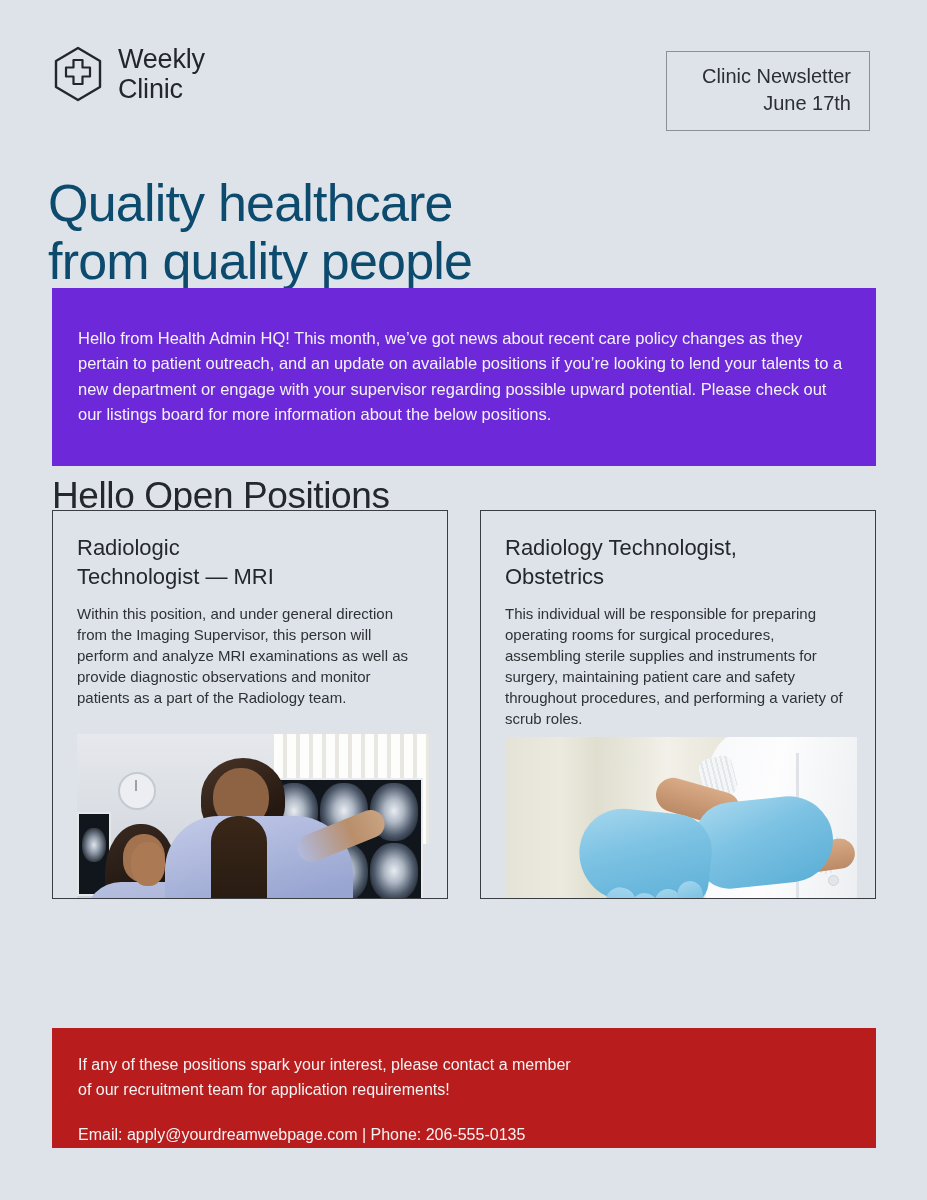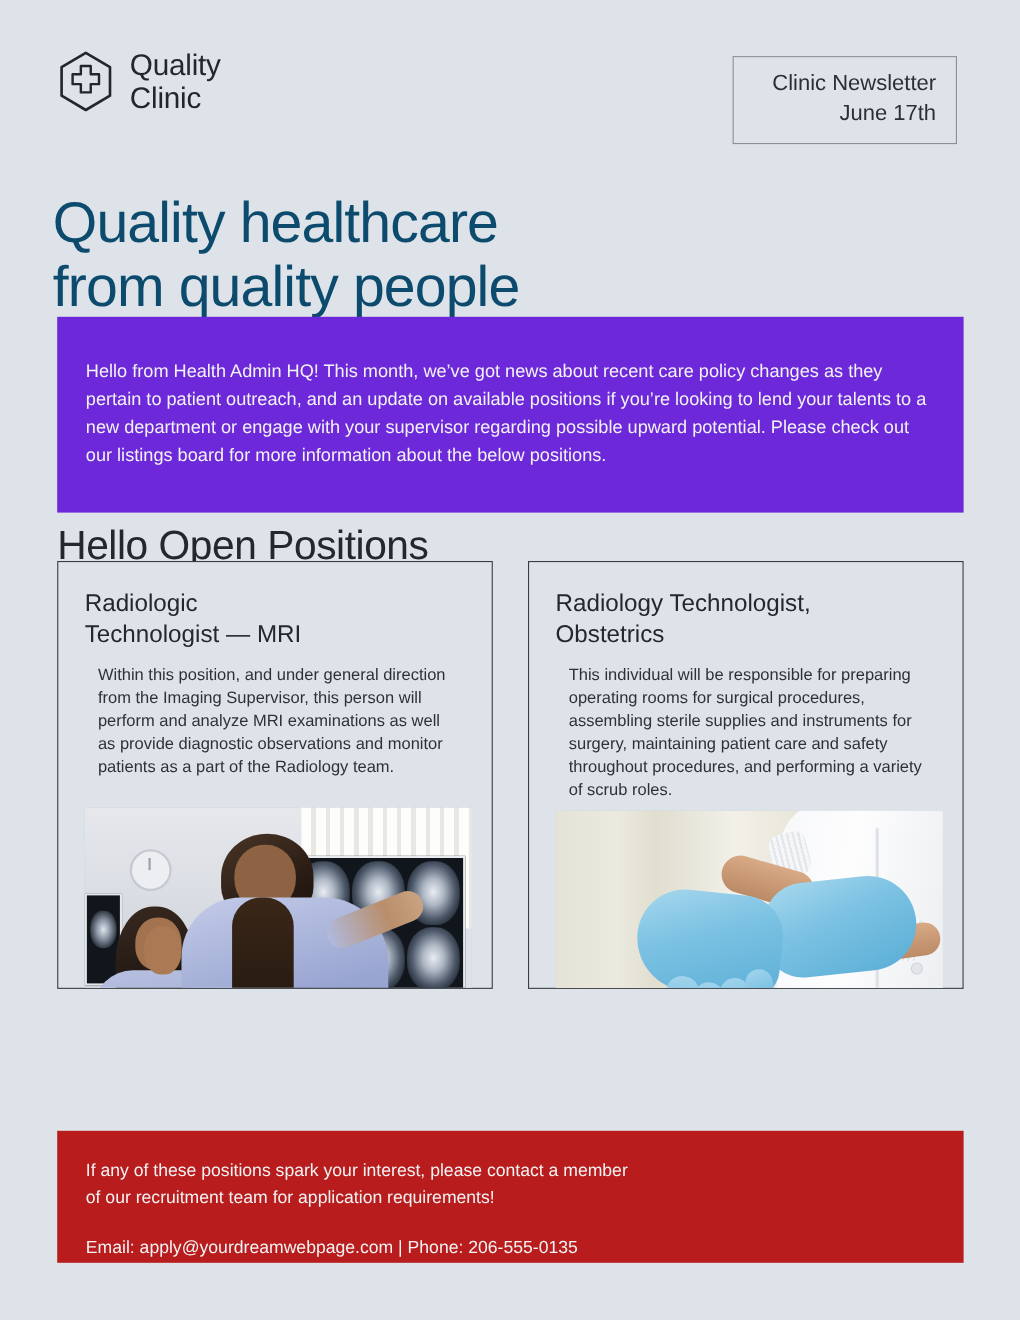--- a/index.html
+++ b/index.html
@@ -133,21 +133,21 @@
     line-height: 29px;
     font-weight: 500;
     color: #24282c;
     margin: 0 0 12px 0;
     white-space: pre-line;
   }
   .card-body {
     font-size: 15px;
     line-height: 21px;
     color: #2e3236;
-    margin: 12px;
+    margin: 0;
   }
   .card-photo {
     position: absolute;
     left: 24px;
     width: 352px;
     overflow: hidden;
     background: #c9cfd6;
   }
   .card-1 .card-photo { top: 223px; height: 240px; }
   .card-2 .card-photo { top: 226px; height: 236px; }
@@ -331,21 +331,21 @@
 
 <div class="page">
 
   <div class="header">
 
     <div class="brand">
       <svg class="logo-mark" viewBox="0 0 52 56">
         <polygon points="26,2 48,15 48,41 26,54 4,41 4,15" fill="none" stroke="#23272b" stroke-width="2.4" stroke-linejoin="round"></polygon>
         <path d="M21.5,14 h9 v7.5 h7.5 v9 h-7.5 v7.5 h-9 v-7.5 h-7.5 v-9 h7.5 z" fill="none" stroke="#23272b" stroke-width="2.2" stroke-linejoin="round"></path>
       </svg>
-      <div class="brand-name">Quality
+      <div class="brand-name">Weekly
 Clinic</div>
     </div>
 
     <div class="newsletter-badge">
       <div>Clinic Newsletter</div>
       <div>June 17th</div>
     </div>
 
   </div>
 

